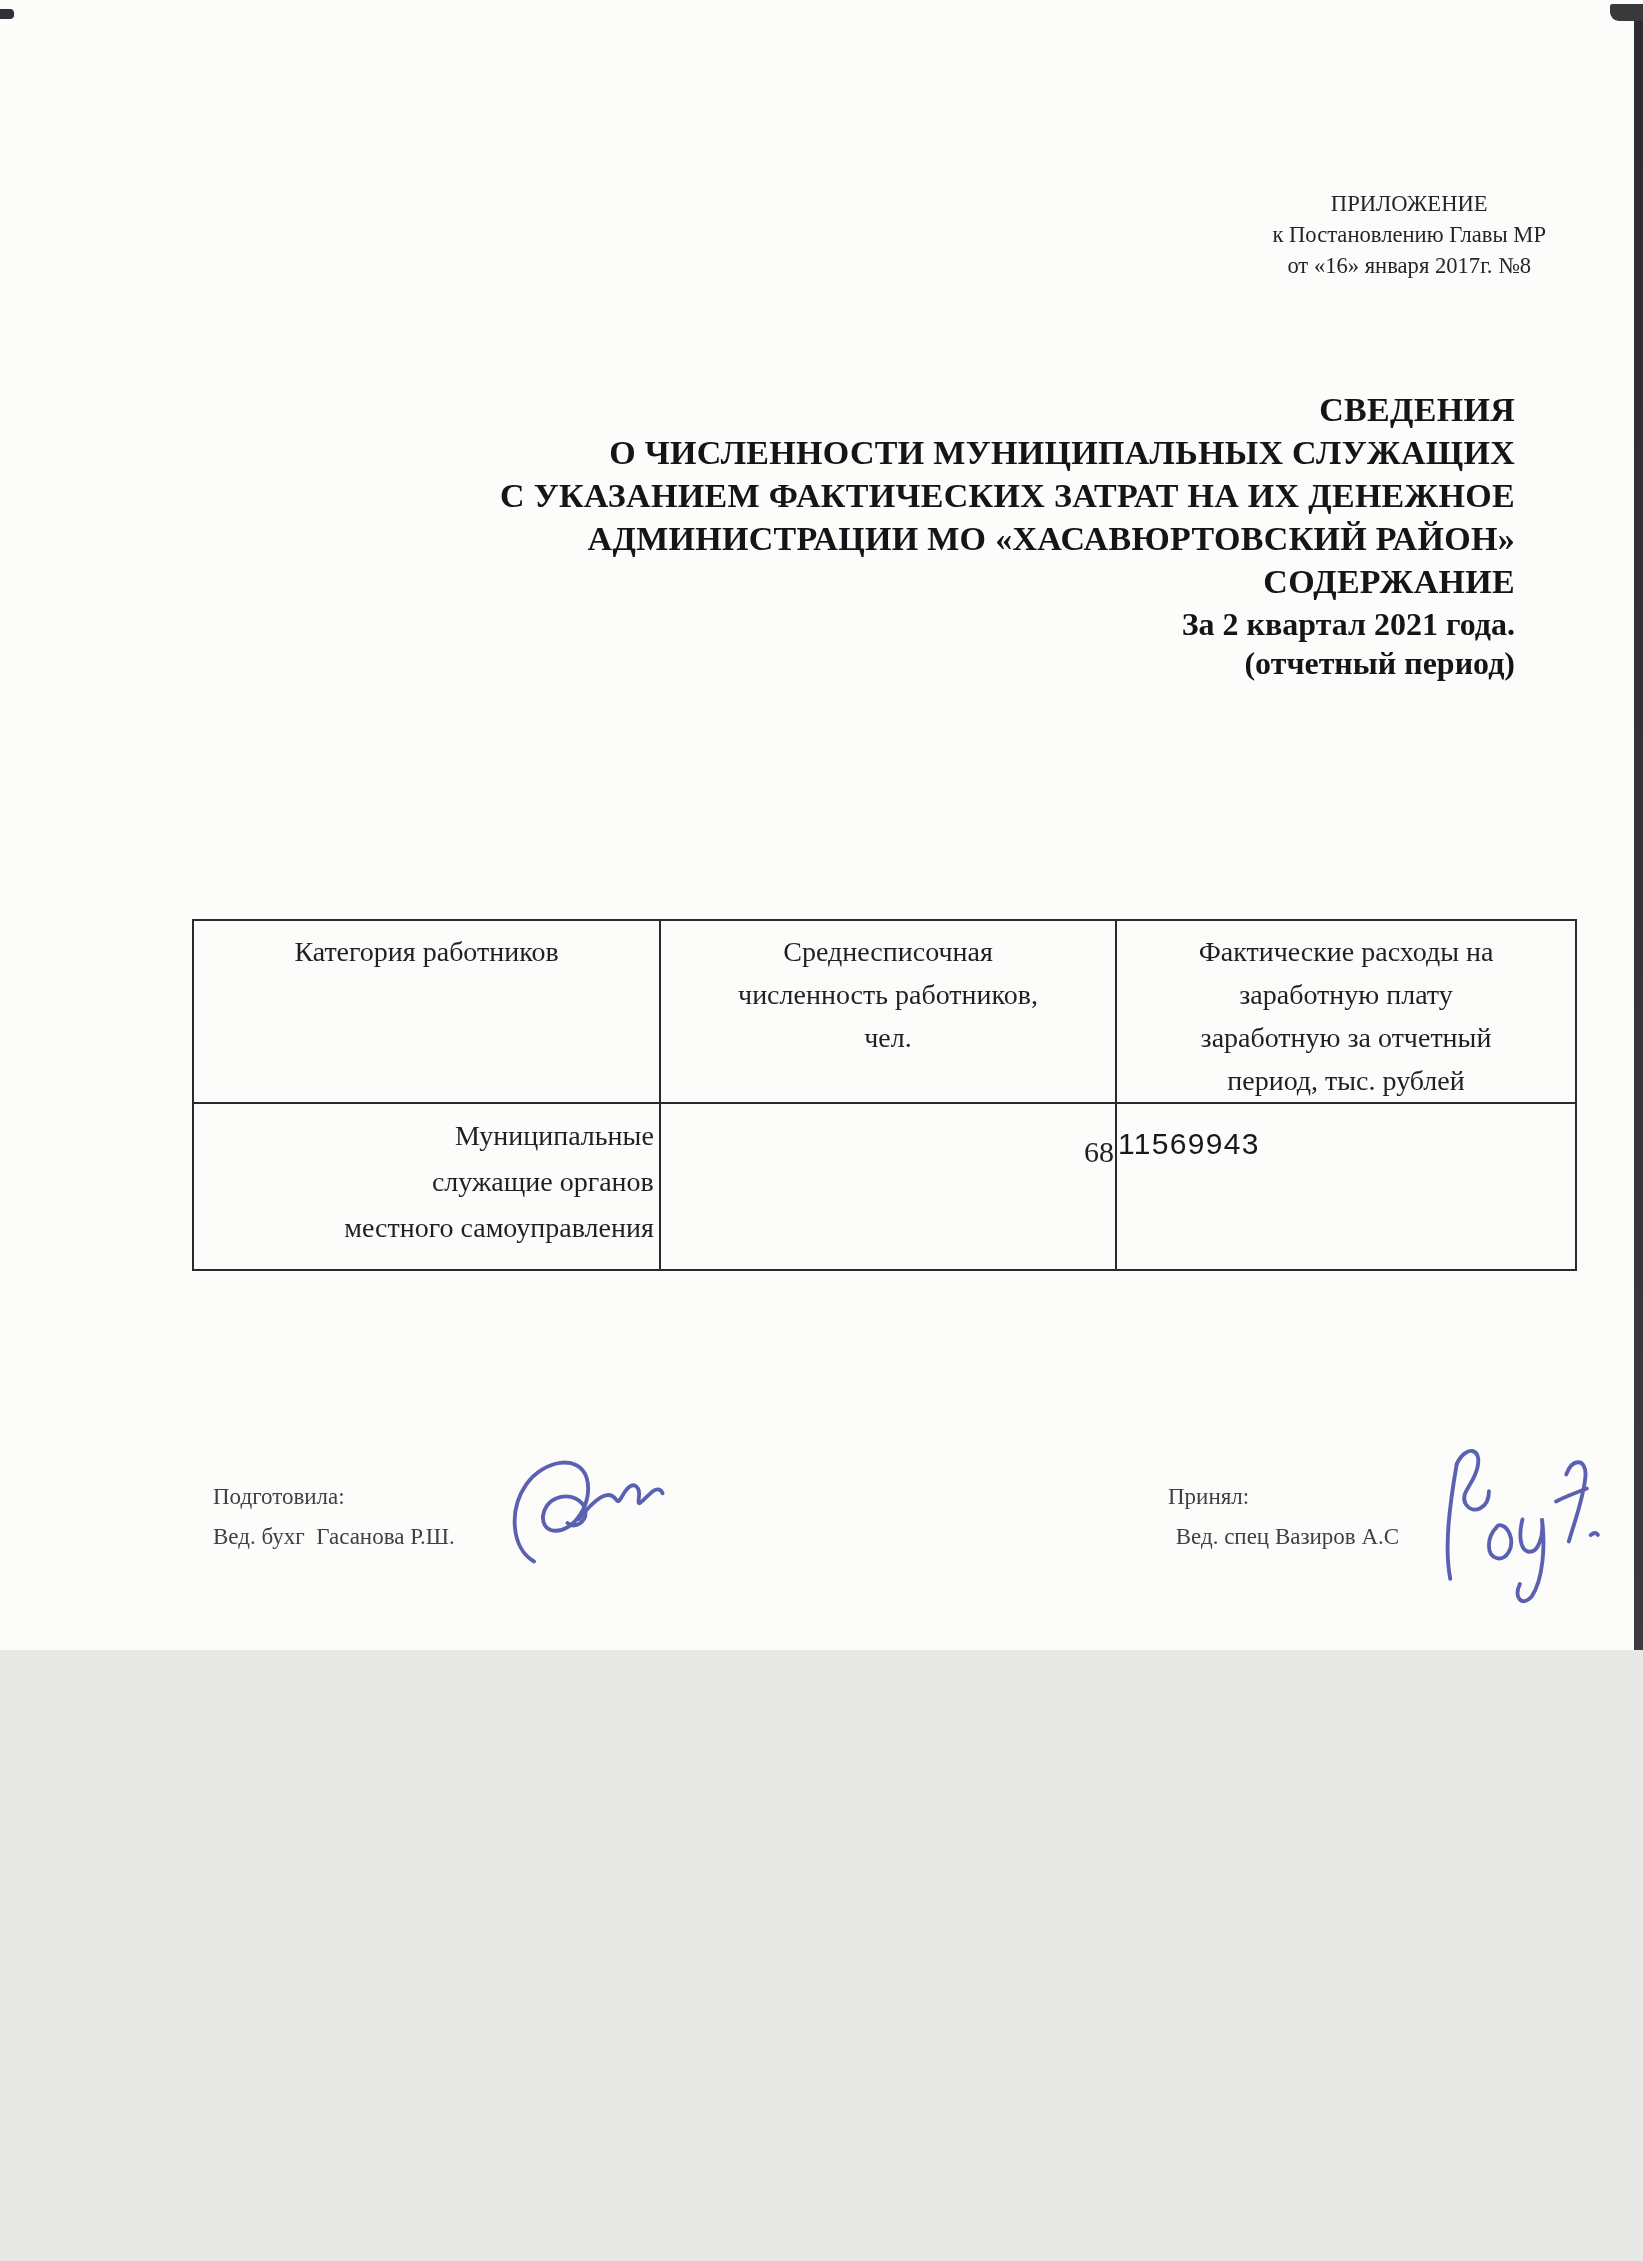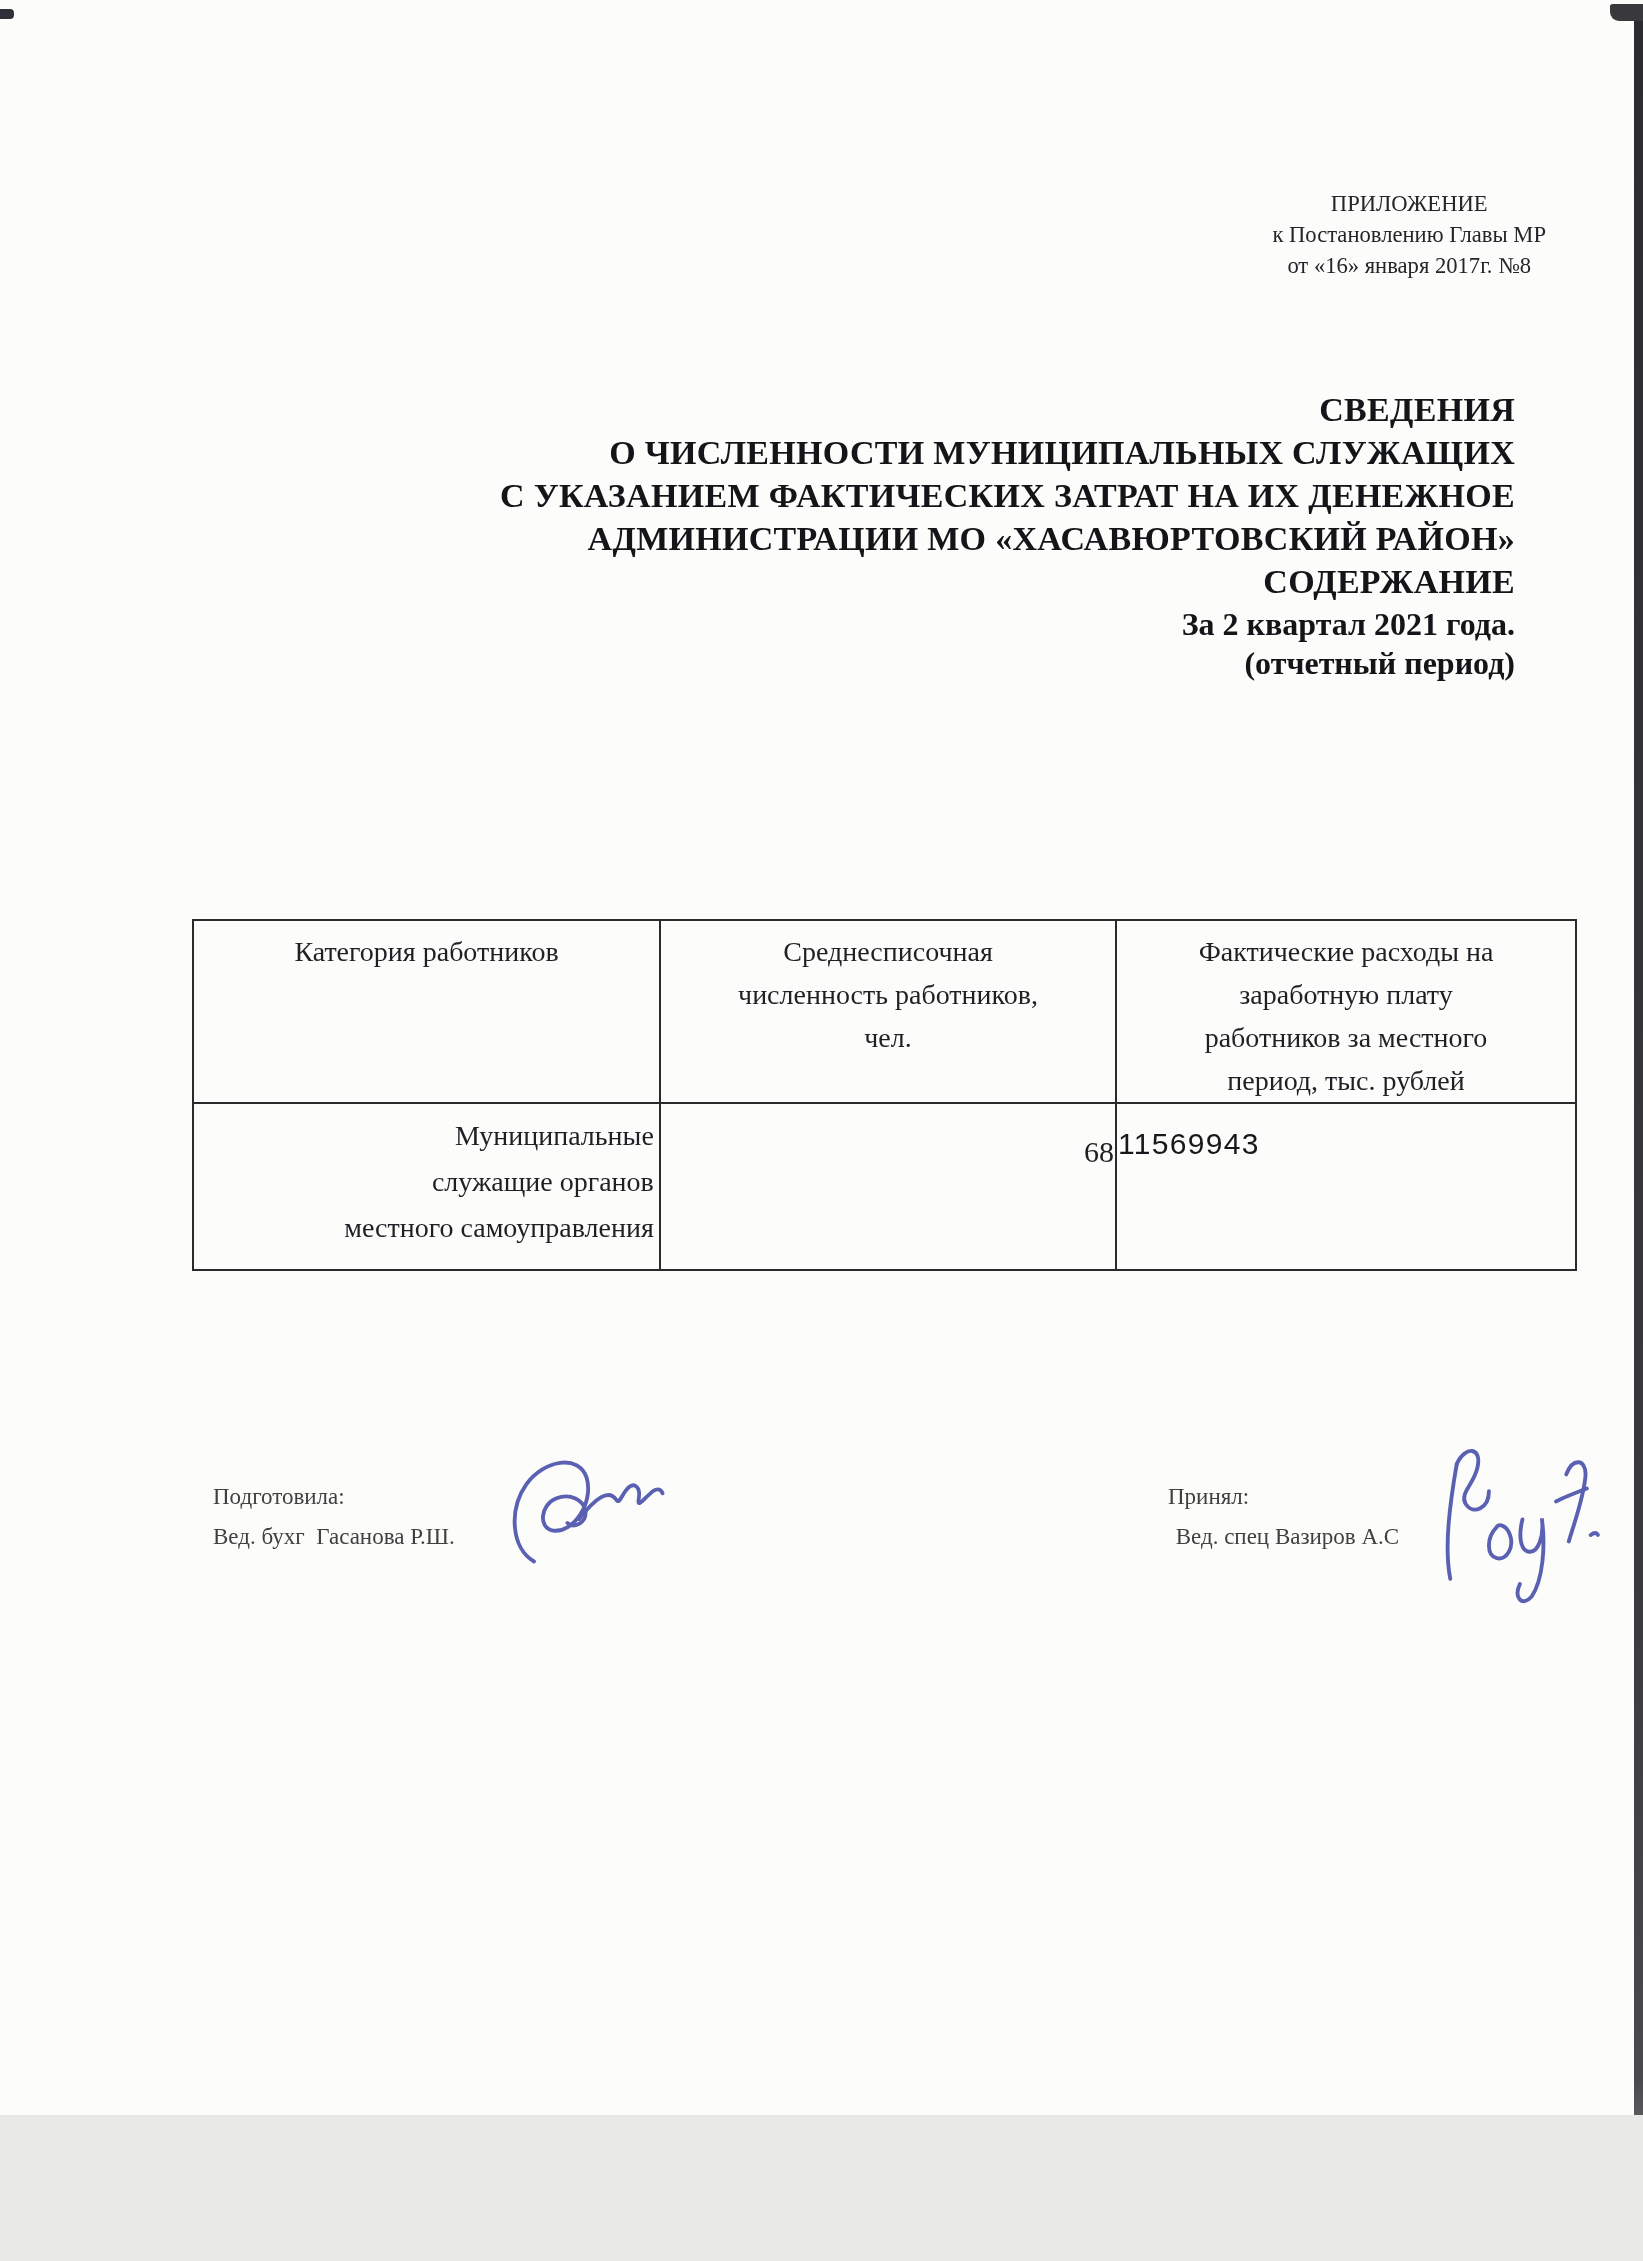--- a/index.html
+++ b/index.html
@@ -5,21 +5,21 @@
   :root{
     --ink:#1f2025;
     --paper:#fcfcfa;
     --signature:#4a51ab;
     --scan_edge:#39393b;
     --border:#2a2a2c;
   }
   html,body{margin:0;padding:0;background:#e8e8e6;}
   .page{
     position:relative;
-    width:1644px;height:2115px;
+    width:1644px;height:1650px;
     background:var(--paper);
     overflow:hidden;
     font-family:"Liberation Serif","DejaVu Serif",serif;
     color:var(--ink);
   }
   .pre{white-space:pre;}
 
   
   .note{
     position:absolute; top:188px; right:98px;
@@ -122,21 +122,21 @@
         <div>Категория работников</div>
       </th>
       <th>
         <div>Среднесписочная</div>
         <div>численность работников,</div>
         <div>чел.</div>
       </th>
       <th>
         <div>Фактические расходы на</div>
         <div>заработную плату</div>
-        <div>работников за местного</div>
+        <div>заработную за отчетный</div>
         <div>период, тыс. рублей</div>
       </th>
     </tr>
     <tr>
       <td class="cell-category">
         <div>Муниципальные</div>
         <div>служащие органов</div>
         <div>местного самоуправления</div>
       </td>
       <td class="cell-headcount">68</td>

